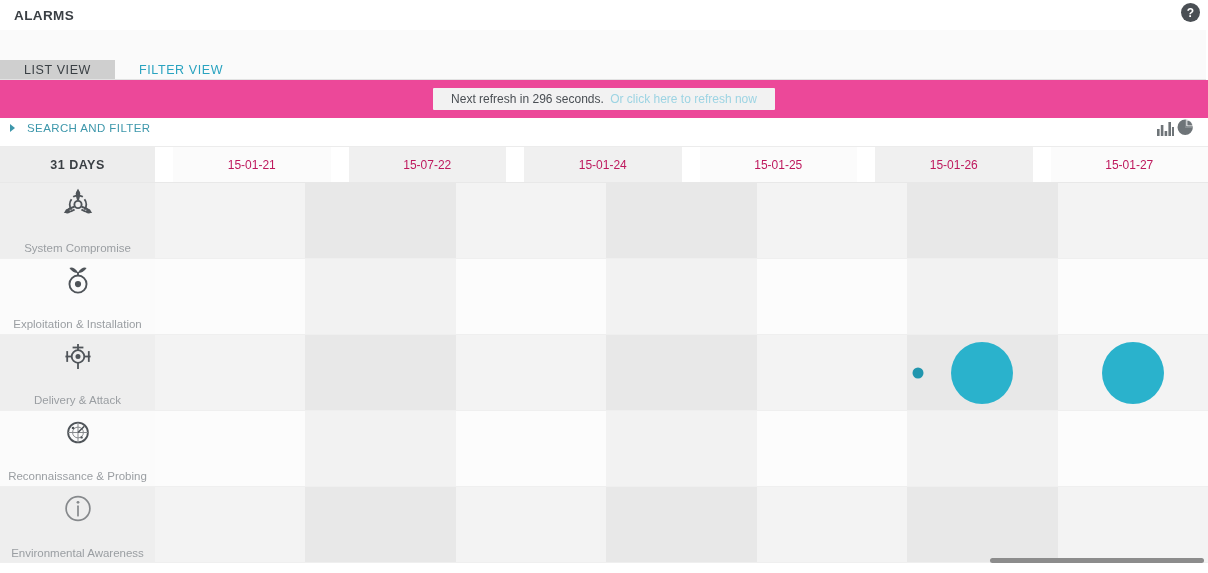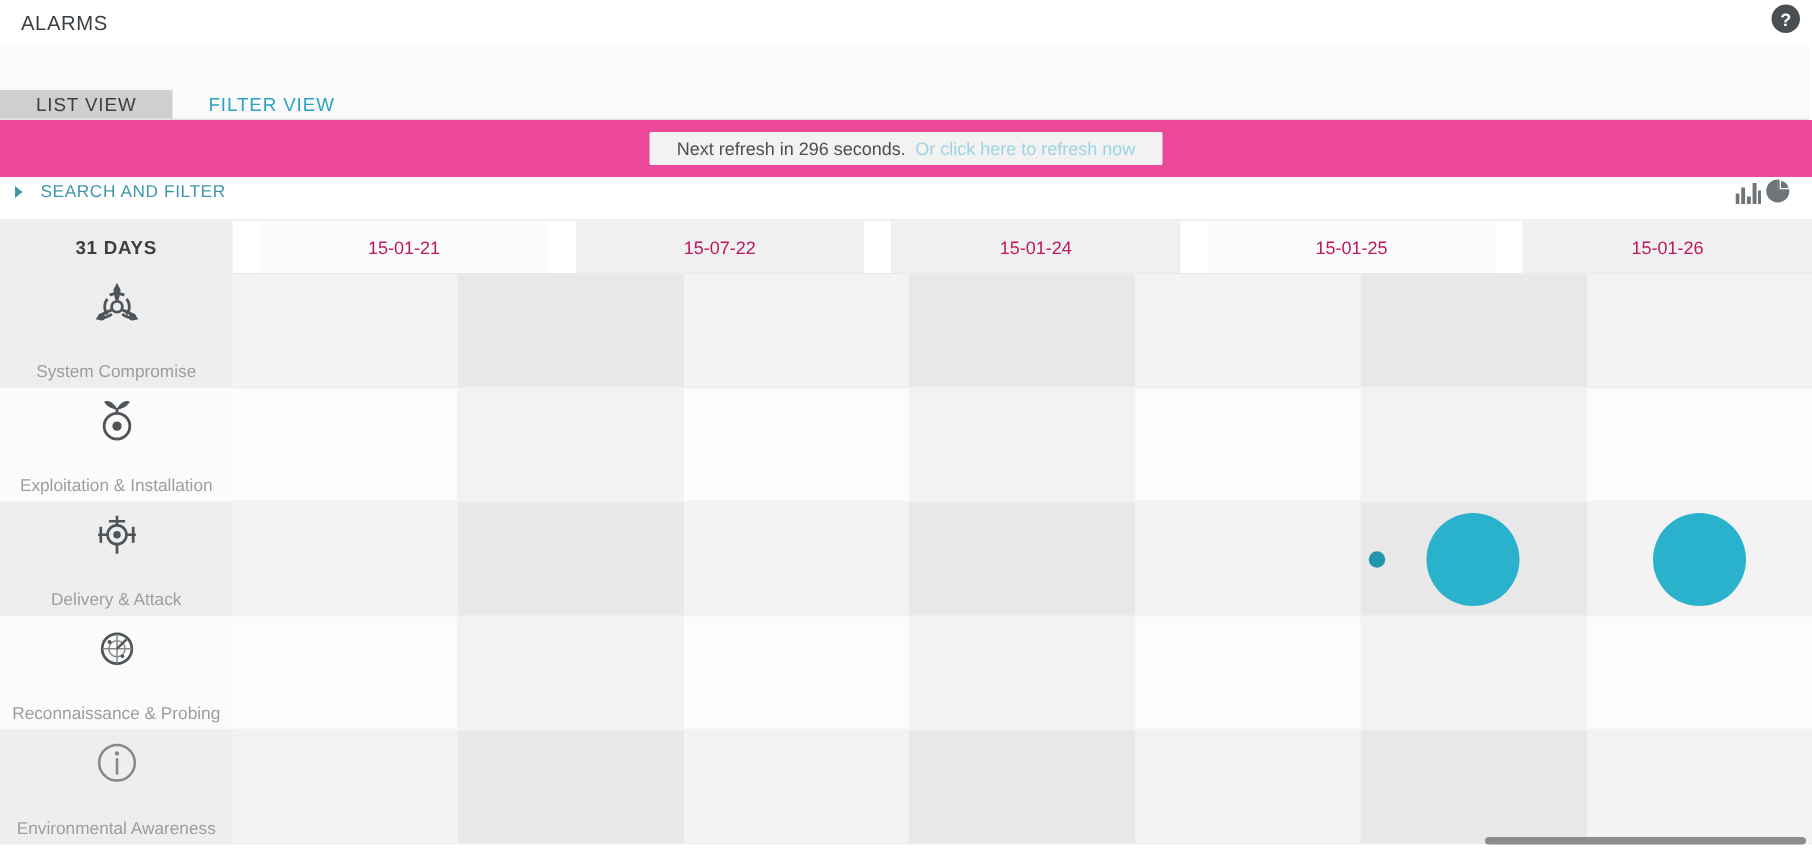--- a/index.html
+++ b/index.html
@@ -18,21 +18,21 @@
     height: 30px;
     padding: 0 14px;
     display: flex;
     align-items: center;
     background: #ffffff;
   }
   .page-title {
     font-size: 13.5px;
     color: #3a3f44;
     letter-spacing: .4px;
-    font-weight: 400;
+    font-weight: 700;
   }
   .help-icon {
     position: absolute;
     right: 8px; top: 3px;
     width: 19px; height: 19px;
     border-radius: 50%;
     background: #4a4f54;
     color: #ffffff;
     font-size: 12px;
     font-weight: bold;
@@ -281,20 +281,21 @@
 
 <div class="grid">
 
   <div class="grid-head">
     <div class="corner-cell">31 DAYS</div>
     <div class="head-cell">15-01-21</div>
     <div class="head-cell alt">15-07-22</div>
     <div class="head-cell alt">15-01-24</div>
     <div class="head-cell">15-01-25</div>
     <div class="head-cell alt">15-01-26</div>
+    <div class="head-cell">15-01-27</div>
   </div>
 
   <div class="grid-body">
 
     <div class="grid-row alt">
       <div class="row-label">
         <span class="row-icon">
           <svg width="36" height="33" viewBox="0 0 40 36">
             <g fill="none" stroke="#4f5459" stroke-width="2.1">
               <circle cx="20" cy="18" r="4"></circle>

